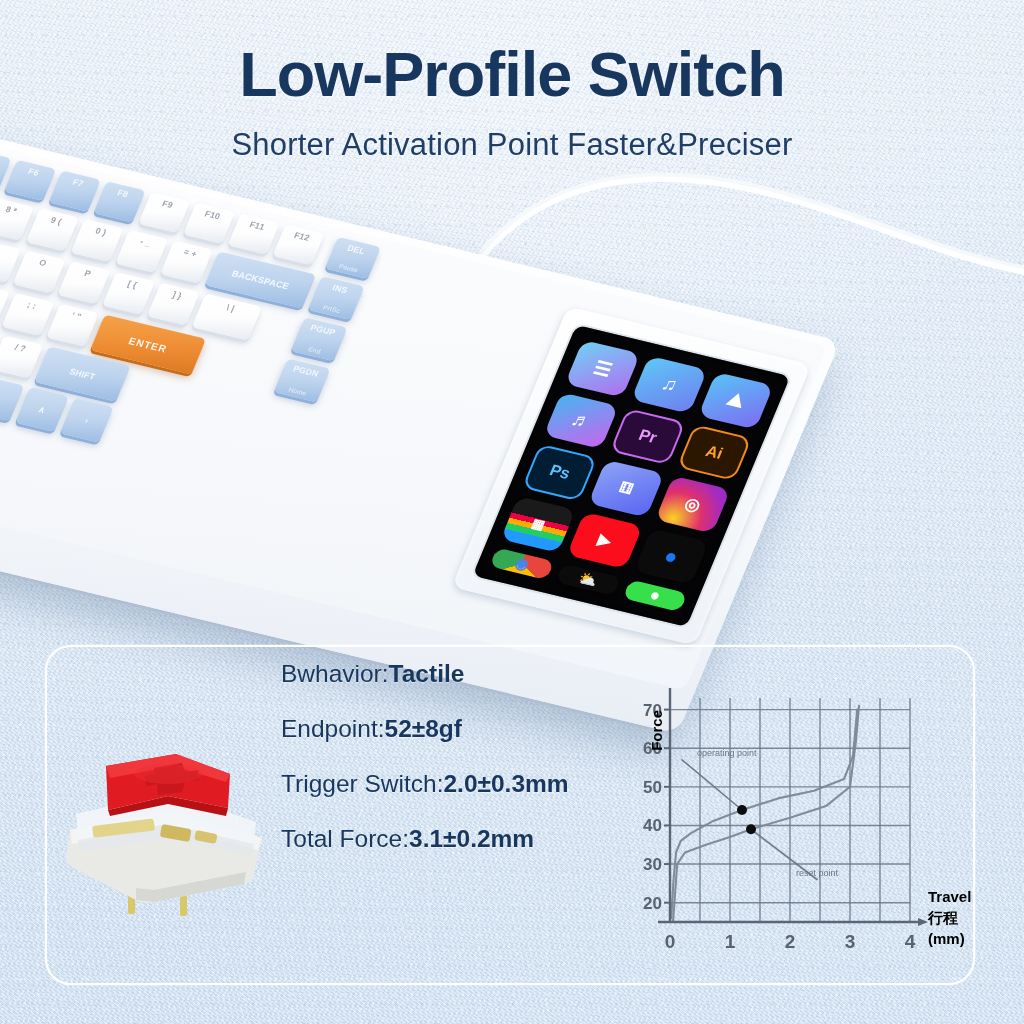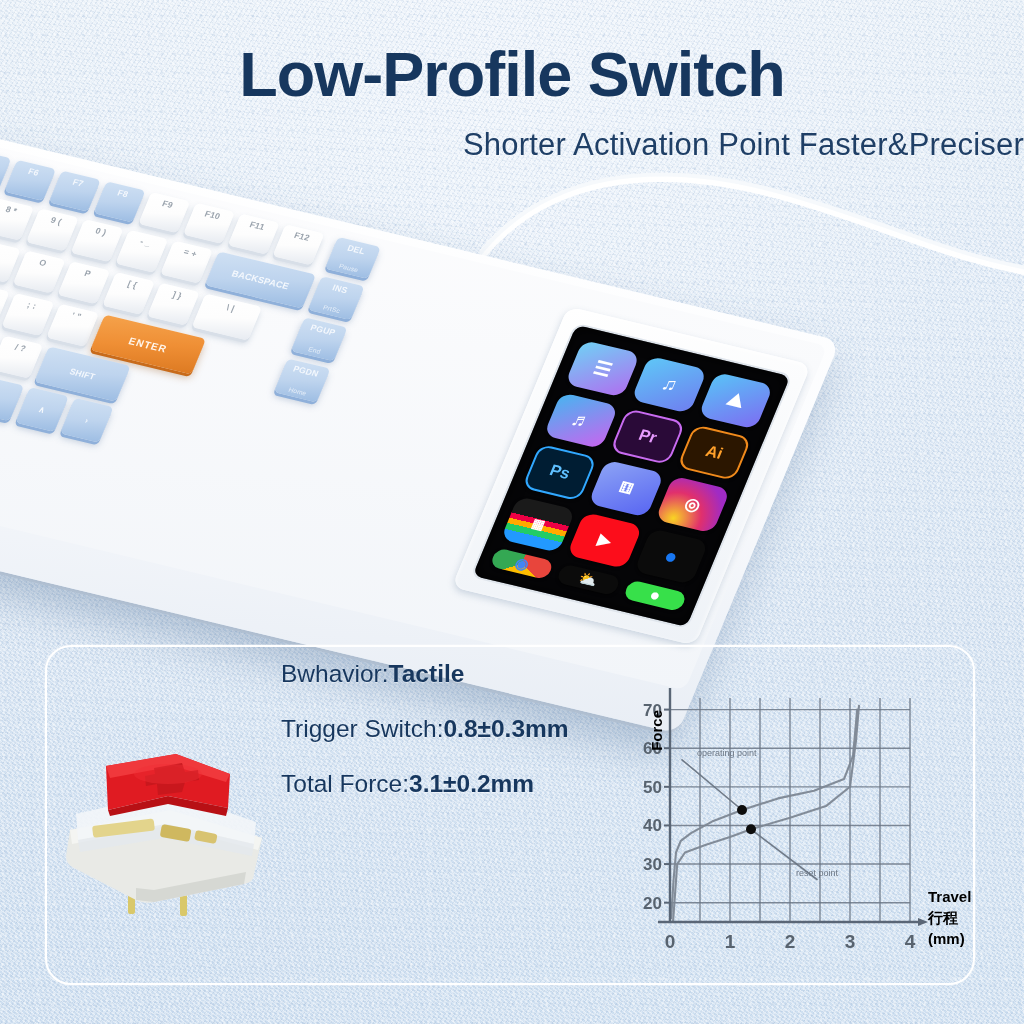--- a/index.html
+++ b/index.html
@@ -40,21 +40,21 @@
   
   #title {
     position: absolute; top: 38px; left: 0; width: 100%;
     text-align: center; font-size: 63px; font-weight: bold;
     letter-spacing: -1px; color: #17375e;
     text-shadow: 0 2px 3px rgba(255,255,255,.55);
     z-index: 30;
   }
   #subtitle {
     position: absolute; top: 127px; left: 0; width: 100%;
-    text-align: right; font-size: 31px; color: #1f3f66;
+    text-align: center; font-size: 31px; color: #1f3f66;
     letter-spacing: .2px; z-index: 30;
     text-shadow: 0 1px 2px rgba(255,255,255,.5);
   }
 
   
   #cable { position: absolute; top: 150px; left: 480px; width: 560px; height: 150px; z-index: 12; }
 
   
   #kb-wrap { position: absolute; left: -200px; top: 120px; width: 1060px; height: 540px; z-index: 14; }
   #kb {
@@ -241,21 +241,24 @@
     <path d="M96,16 L124,11 L127,20 L140,18 L141,28 L127,30 L124,40 L100,43 L99,32 L88,34 L87,24 L97,22 Z" fill="#c4161c" opacity=".85"></path>
     <ellipse cx="110" cy="22" rx="34" ry="10" fill="#ef2f35" opacity=".45"></ellipse>
   </g>
 </svg>
 
 <div id="specs">
   <div class="spec">
     <span>Bwhavior:</span><b>Tactile</b>
   </div>
   <div class="spec">
-    <span>Trigger Switch:</span><b>0.8±0.3mm</b>
+    <span>Endpoint:</span><b>52±8gf</b>
+  </div>
+  <div class="spec">
+    <span>Trigger Switch:</span><b>2.0±0.3mm</b>
   </div>
   <div class="spec">
     <span>Total Force:</span><b>3.1±0.2mm</b>
   </div>
 </div>
 
 <svg id="chart" viewBox="0 0 350 290">
   <g id="chart-grid">
       <line x1="42" y1="18" x2="42" y2="242" stroke="#6b7685" stroke-width="1.4" opacity="0.85"></line>
       <line x1="72" y1="18" x2="72" y2="242" stroke="#6b7685" stroke-width="1.4" opacity="0.85"></line>

